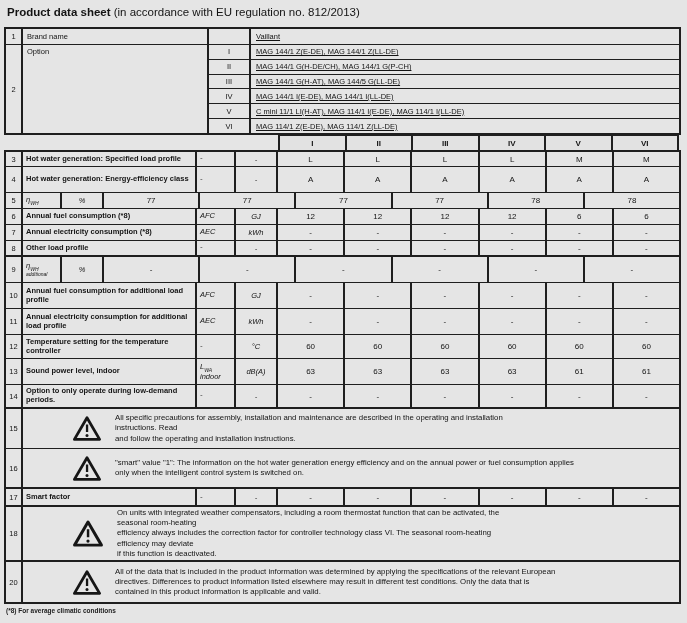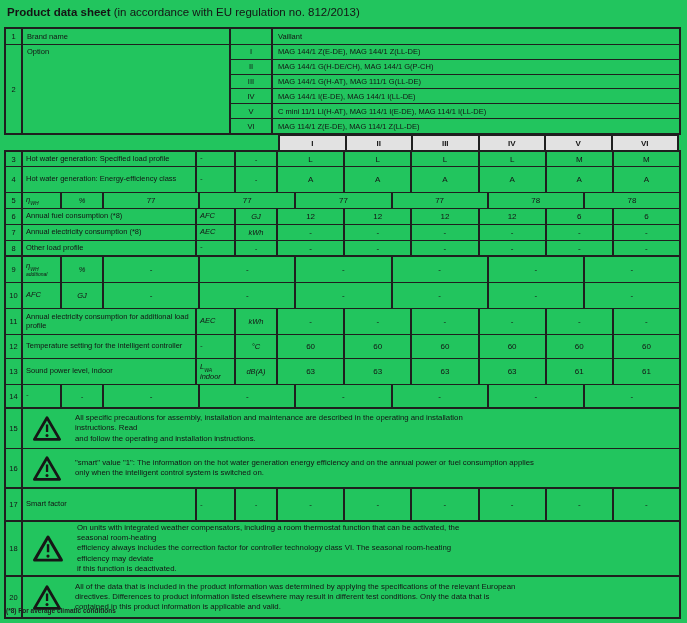--- a/index.html
+++ b/index.html
@@ -1,60 +1,60 @@
 <!DOCTYPE html>
 <html><head>
 <meta charset="utf-8">
 <style>
   * { margin:0; padding:0; }
   body { background:#fff; }
   .sheet {
-    position:relative; width:687px; height:623px; background:#22c55e;
+    position:relative; width:687px; height:623px; background:#e5e5e5;
     font-family:"Liberation Sans", sans-serif; color:#141414; overflow:hidden;
   }
   .title { position:absolute; left:7px; top:6px; font-size:11.5px; white-space:nowrap; }
   .title .b { font-weight:bold; }
 
   
   .row { display:flex; box-sizing:border-box; border-bottom:1px solid #1f1f1f; }
   .row.last { border-bottom:none; }
   .row.thick { border-bottom-width:2px; }
   .cell { box-sizing:border-box; border-right:2px solid #1f1f1f; display:flex; align-items:center; font-size:7.5px; overflow:hidden; }
   .cell.end { border-right:none; }
 
   
   .t1 { position:absolute; left:4px; top:27px; width:677px; box-sizing:border-box; border:2px solid #1f1f1f; }
   .t1 .num { width:17px; justify-content:center; }
-  .t1 .lbl { width:208px; padding-left:4px; }
+  .t1 .lbl { width:186px; padding-left:4px; }
   .t1 .sub { width:42px; justify-content:center; }
-  .t1 .val { flex:1; padding-left:5px; }
+  .t1 .val { flex:1; padding-left:5px;text-decoration:underline; }
   .t1 .r1 { height:16px; }
   .modelcol { flex:1; display:flex; flex-direction:column; }
   .mrow { display:flex; flex:1; box-sizing:border-box; border-bottom:1px solid #1f1f1f; }
   .mrow.last { border-bottom:none; }
   .t1 .m2 { height:88px; }
 
   
   .t2wrap { position:absolute; left:4px; top:134px; width:677px; }
   .hdr-row { display:flex; height:16px; box-sizing:border-box; padding:0 2px; }
   .hspacer { width:272px; }
   .hcell { flex:1; box-sizing:border-box; border-top:2px solid #1f1f1f; border-right:2px solid #1f1f1f;
            background:#e2e2e2; display:flex; align-items:center; justify-content:center;
            font-size:8px; font-weight:bold; }
   .hcell.first { border-left:2px solid #1f1f1f; }
   .specblock { box-sizing:border-box; border:2px solid #1f1f1f; }
   .c-num { width:17px; justify-content:center; }
-  .c-lbl { width:174px; padding:1px 2px 1px 3px; line-height:1.15; }
+  .c-lbl { width:174px; padding:1px 2px 1px 3px; line-height:1.15;font-weight:bold; }
   .c-sym { width:39px; padding-left:3px; font-style:italic; flex-direction:column; align-items:flex-start; justify-content:center; line-height:1; }
   .c-sym sub { font-size:5px; }
   .c-sym .l2 { font-style:italic; }
   .c-sym .l2.tiny { font-size:5px; }
   .c-unit { width:42px; justify-content:center; font-style:italic; }
   .c-val { flex:1; justify-content:center; font-size:8px; }
-  .c-note { flex:1; padding:2px 4px; align-items:center; }
+  .c-note { flex:1; padding:2px 4px; align-items:center;margin-left:40px; }
   .c-note .ntext { font-size:7.8px; line-height:1.3; white-space:pre-line; }
   .warnicon { flex:0 0 auto; margin:0 13px 0 5px; display:flex; align-items:center; }
 
   .footnote { position:absolute; left:6px; top:607px; font-size:6.5px; font-weight:bold; color:#222; }
 </style>
 </head>
 <body>
 
 <div class="sheet">
 
@@ -74,21 +74,21 @@
         <div class="mrow">
           <div class="cell sub">I</div>
           <div class="cell val end">MAG 144/1 Z(E-DE), MAG 144/1 Z(LL-DE)</div>
         </div>
         <div class="mrow">
           <div class="cell sub">II</div>
           <div class="cell val end">MAG 144/1 G(H-DE/CH), MAG 144/1 G(P-CH)</div>
         </div>
         <div class="mrow">
           <div class="cell sub">III</div>
-          <div class="cell val end">MAG 144/1 G(H-AT), MAG 111/1 G(LL-DE)</div>
+          <div class="cell val end">MAG 144/1 G(H-AT), MAG 144/5 G(LL-DE)</div>
         </div>
         <div class="mrow">
           <div class="cell sub">IV</div>
           <div class="cell val end">MAG 144/1 I(E-DE), MAG 144/1 I(LL-DE)</div>
         </div>
         <div class="mrow">
           <div class="cell sub">V</div>
           <div class="cell val end">C mini 11/1 LI(H-AT), MAG 114/1 I(E-DE), MAG 114/1 I(LL-DE)</div>
         </div>
         <div class="mrow last">
@@ -211,20 +211,21 @@
         <div class="cell c-val">-</div>
         <div class="cell c-val">-</div>
         <div class="cell c-val">-</div>
         <div class="cell c-val">-</div>
         <div class="cell c-val">-</div>
         <div class="cell c-val end">-</div>
       </div>
 
       <div class="row" style="height:26px">
         <div class="cell c-num">10</div>
+        <div class="cell c-lbl">Annual fuel consumption for additional load profile</div>
         <div class="cell c-sym">
             <span><span>AFC</span><sub></sub></span>
           </div>
         <div class="cell c-unit">GJ</div>
         <div class="cell c-val">-</div>
         <div class="cell c-val">-</div>
         <div class="cell c-val">-</div>
         <div class="cell c-val">-</div>
         <div class="cell c-val">-</div>
         <div class="cell c-val end">-</div>
@@ -240,21 +241,21 @@
         <div class="cell c-val">-</div>
         <div class="cell c-val">-</div>
         <div class="cell c-val">-</div>
         <div class="cell c-val">-</div>
         <div class="cell c-val">-</div>
         <div class="cell c-val end">-</div>
       </div>
 
       <div class="row" style="height:24px">
         <div class="cell c-num">12</div>
-        <div class="cell c-lbl">Temperature setting for the intelligent controller</div>
+        <div class="cell c-lbl">Temperature setting for the temperature controller</div>
         <div class="cell c-sym">
             <span><span>-</span><sub></sub></span>
           </div>
         <div class="cell c-unit">°C</div>
         <div class="cell c-val">60</div>
         <div class="cell c-val">60</div>
         <div class="cell c-val">60</div>
         <div class="cell c-val">60</div>
         <div class="cell c-val">60</div>
         <div class="cell c-val end">60</div>
@@ -271,20 +272,21 @@
         <div class="cell c-val">63</div>
         <div class="cell c-val">63</div>
         <div class="cell c-val">63</div>
         <div class="cell c-val">63</div>
         <div class="cell c-val">61</div>
         <div class="cell c-val end">61</div>
       </div>
 
       <div class="row thick" style="height:24px">
         <div class="cell c-num">14</div>
+        <div class="cell c-lbl">Option to only operate during low-demand periods.</div>
         <div class="cell c-sym">
             <span><span>-</span><sub></sub></span>
           </div>
         <div class="cell c-unit">-</div>
         <div class="cell c-val">-</div>
         <div class="cell c-val">-</div>
         <div class="cell c-val">-</div>
         <div class="cell c-val">-</div>
         <div class="cell c-val">-</div>
         <div class="cell c-val end">-</div>
@@ -314,21 +316,21 @@
                 <path d="M15 2.8 L27.6 24.4 H2.4 Z" fill="none" stroke="#161616" stroke-width="2.8" stroke-linejoin="round"></path>
                 <rect x="13.9" y="9.5" width="2.3" height="7.5" fill="#161616"></rect>
                 <circle cx="15" cy="20.6" r="1.5" fill="#161616"></circle>
               </svg>
           </span>
           <span class="ntext">"smart" value "1": The information on the hot water generation energy efficiency and on the annual power or fuel consumption applies
 only when the intelligent control system is switched on.</span>
         </div>
       </div>
 
-      <div class="row thick" style="height:33px">
+      <div class="row thick" style="height:18px">
         <div class="cell c-num">17</div>
         <div class="cell c-lbl">Smart factor</div>
         <div class="cell c-sym">
             <span><span>-</span></span>
           </div>
         <div class="cell c-unit">-</div>
         <div class="cell c-val">-</div>
         <div class="cell c-val">-</div>
         <div class="cell c-val">-</div>
         <div class="cell c-val">-</div>

